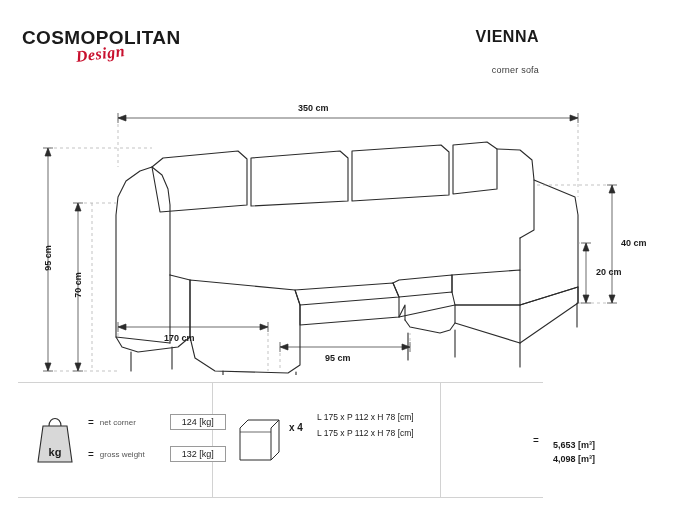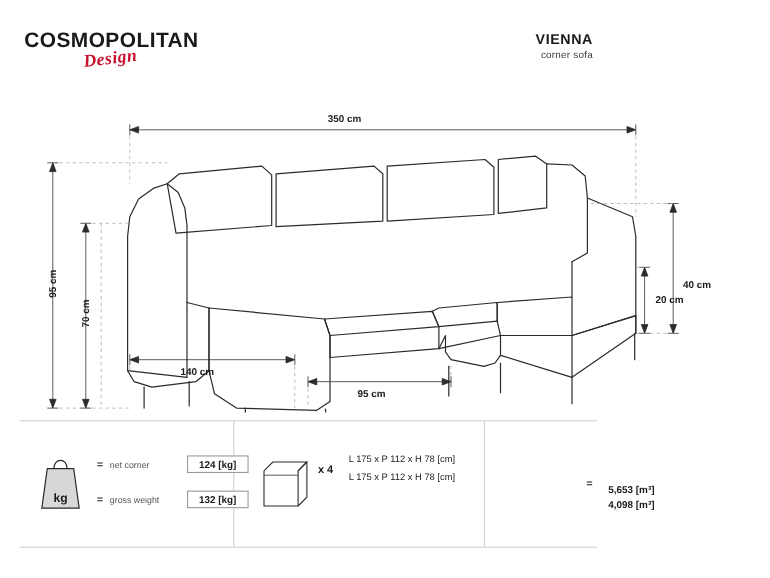--- a/index.html
+++ b/index.html
@@ -23,22 +23,22 @@
   }
   .brand-sub {
     margin-top: 1px; margin-left: 54px;
     font-family: "Liberation Serif", serif;
     font-style: italic; font-weight: bold;
     font-size: 16px; color: #c8102e;
     transform: rotate(-7deg); transform-origin: left center;
     letter-spacing: 0.5px;
   }
   .prod { position: absolute; right: 22px; top: 28px; text-align: right; }
-  .prod-name { font-size: 13px; font-weight: bold; letter-spacing: 0.5px; }
-  .prod-type { font-size: 9px; color: #3b3b3b; margin-top: 2px; letter-spacing: 0.2px; }
+  .prod-name { font-size: 16px; font-weight: bold; letter-spacing: 0.5px; }
+  .prod-type { font-size: 9px; color: #3b3b3b; margin-top: 19px; letter-spacing: 0.2px; }
 
   
   .hline { position: absolute; left: 18px; right: 18px; height: 1px; background: #d2d2d2; }
   .hline.top { top: 382px; }
   .hline.bottom { top: 497px; }
   .vline { position: absolute; top: 382px; height: 115px; width: 1px; background: #d2d2d2; }
   .vline.v1 { left: 212px; }
   .vline.v2 { left: 440px; }
 
   
@@ -57,21 +57,21 @@
   .panel { position: absolute; top: 382px; height: 115px; }
   .p1 { left: 18px; width: 194px; }
   .p2 { left: 213px; width: 227px; }
   .p3 { left: 441px; width: 241px; }
 
   .wrow { position: absolute; display: flex; align-items: center; font-size: 9px; }
   .wrow .eq { margin: 0 6px; font-size: 10px; }
   .wlabel { color: #555; font-size: 8px; margin-right: 8px; width: 62px; }
   .wval {
     border: 1px solid #9a9a9a; padding: 2px 7px; font-size: 9px;
-    font-weight: bold; background: #fff; min-width: 56px; text-align: center;
+    font-weight: normal; background: #fff; min-width: 56px; text-align: center;
   }
 
   .bagwrap { position: absolute; left: 16px; top: 26px; }
 
   .boxwrap { position: absolute; left: 18px; top: 28px; }
   .xcount { position: absolute; left: 76px; top: 40px; font-size: 10px; font-weight: bold; }
   .dimlist { position: absolute; left: 104px; top: 28px; font-size: 8.5px; line-height: 15.5px; }
 
   .cubewrap { position: absolute; left: 18px; top: 28px; }
   .voleq { position: absolute; left: 92px; top: 53px; font-size: 10px; }
@@ -200,23 +200,23 @@
         <path d="M268 252 L268 296"></path>
         <path d="M280 272 L280 296"></path>
         <path d="M410 272 L410 258"></path>
         <path d="M92 128 L92 296"></path>
       </g>
     </svg>
 
     <div class="dimlabel" style="left:298px; top:28px;">350 cm</div>
     <div class="dimlabel rot" style="left:23px; top:178px; width:50px; text-align:center;">95 cm</div>
     <div class="dimlabel rot" style="left:53px; top:205px; width:50px; text-align:center;">70 cm</div>
-    <div class="dimlabel" style="left:621px; top:179px;">40 cm</div>
+    <div class="dimlabel" style="left:621px; top:163px;">40 cm</div>
     <div class="dimlabel" style="left:596px; top:192px;">20 cm</div>
-    <div class="dimlabel" style="left:164px; top:258px;">140 cm</div>
+    <div class="dimlabel" style="left:164px; top:258px;">170 cm</div>
     <div class="dimlabel" style="left:325px; top:278px;">95 cm</div>
   </div>
 
   <div class="hline top"></div>
   <div class="hline bottom"></div>
   <div class="vline v1"></div>
   <div class="vline v2"></div>
 
   <div class="panel p1">
     <div class="bagwrap">

